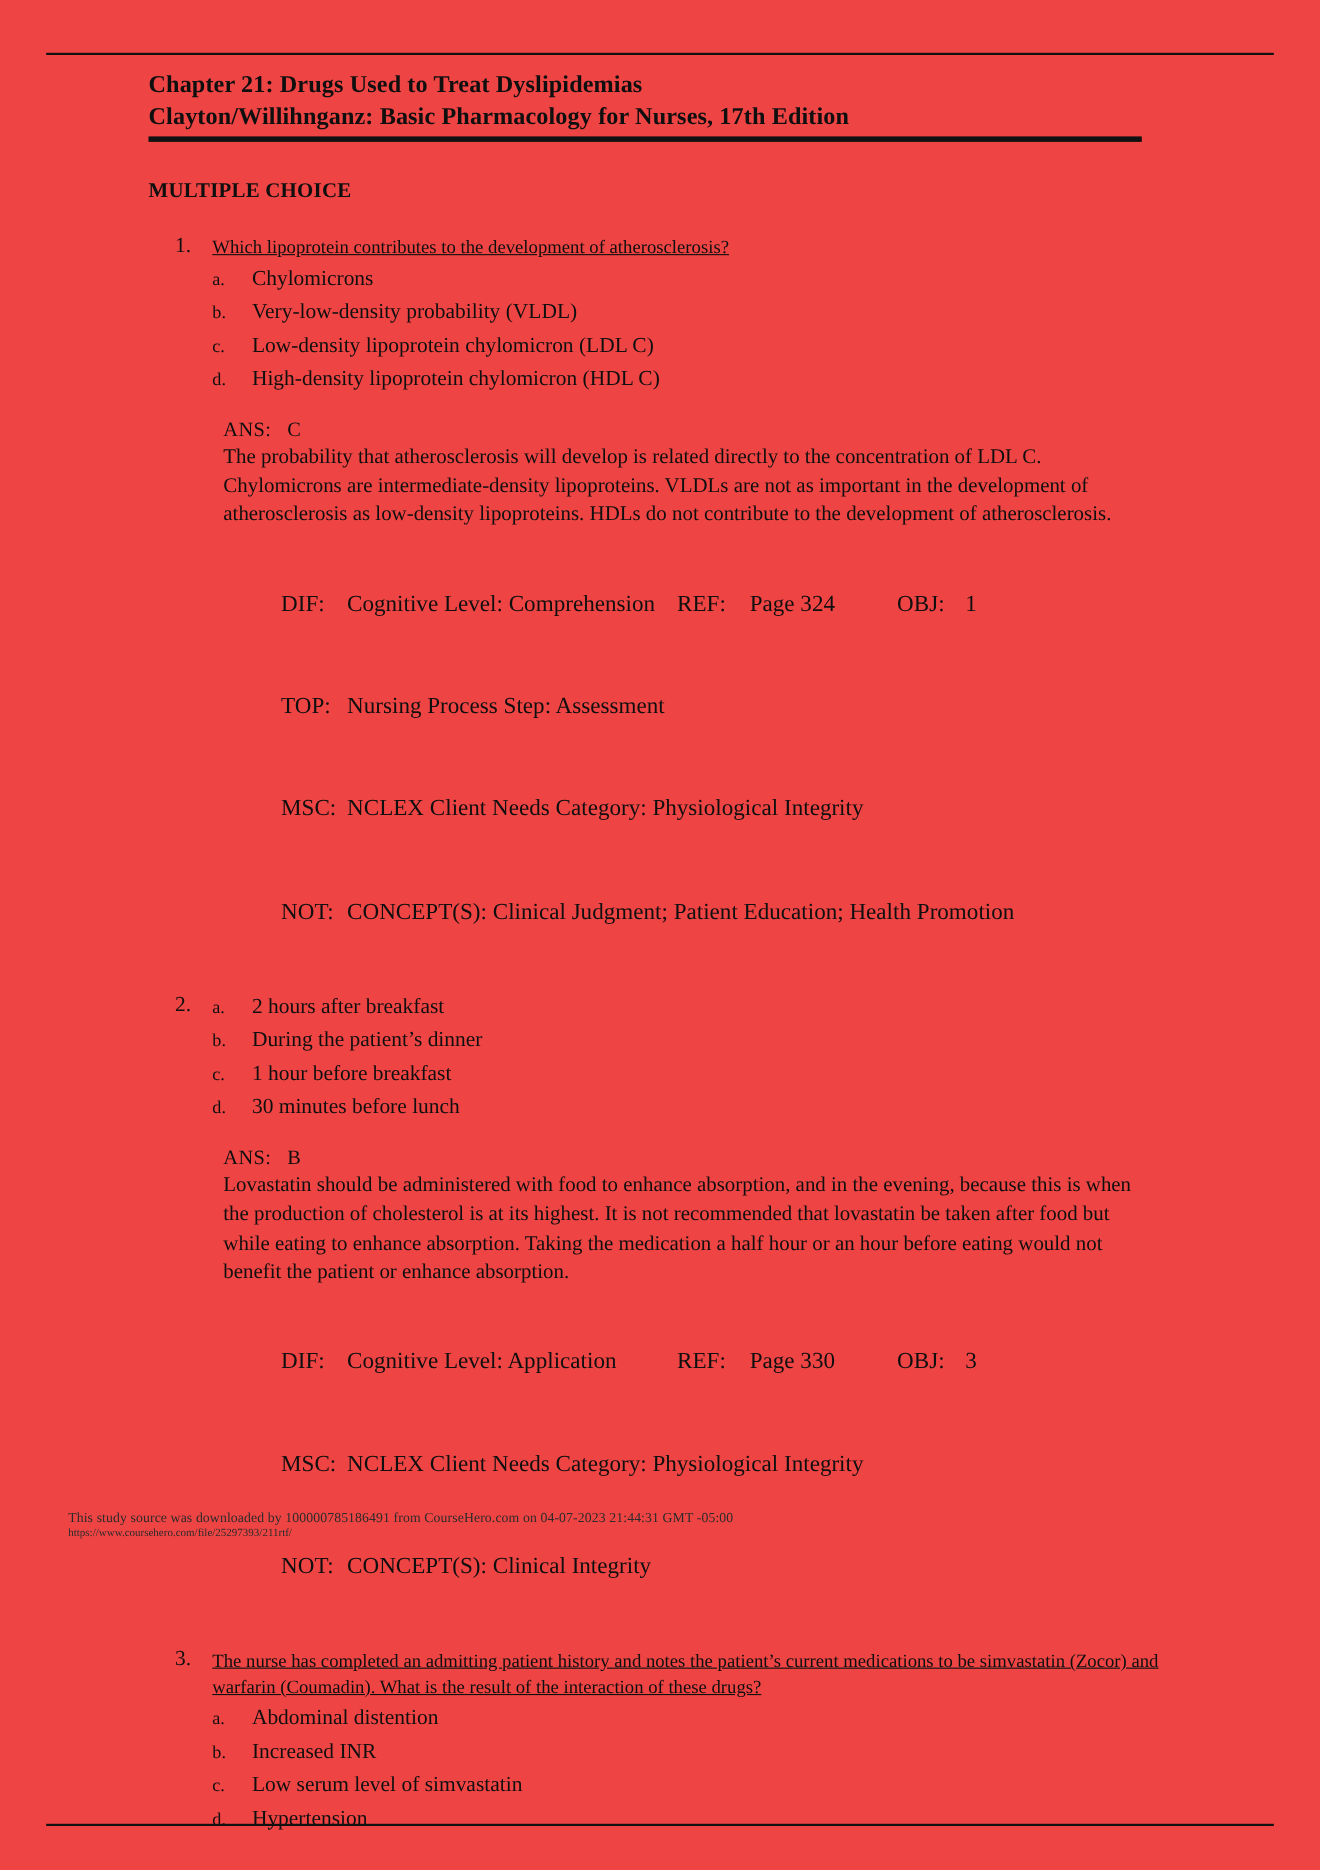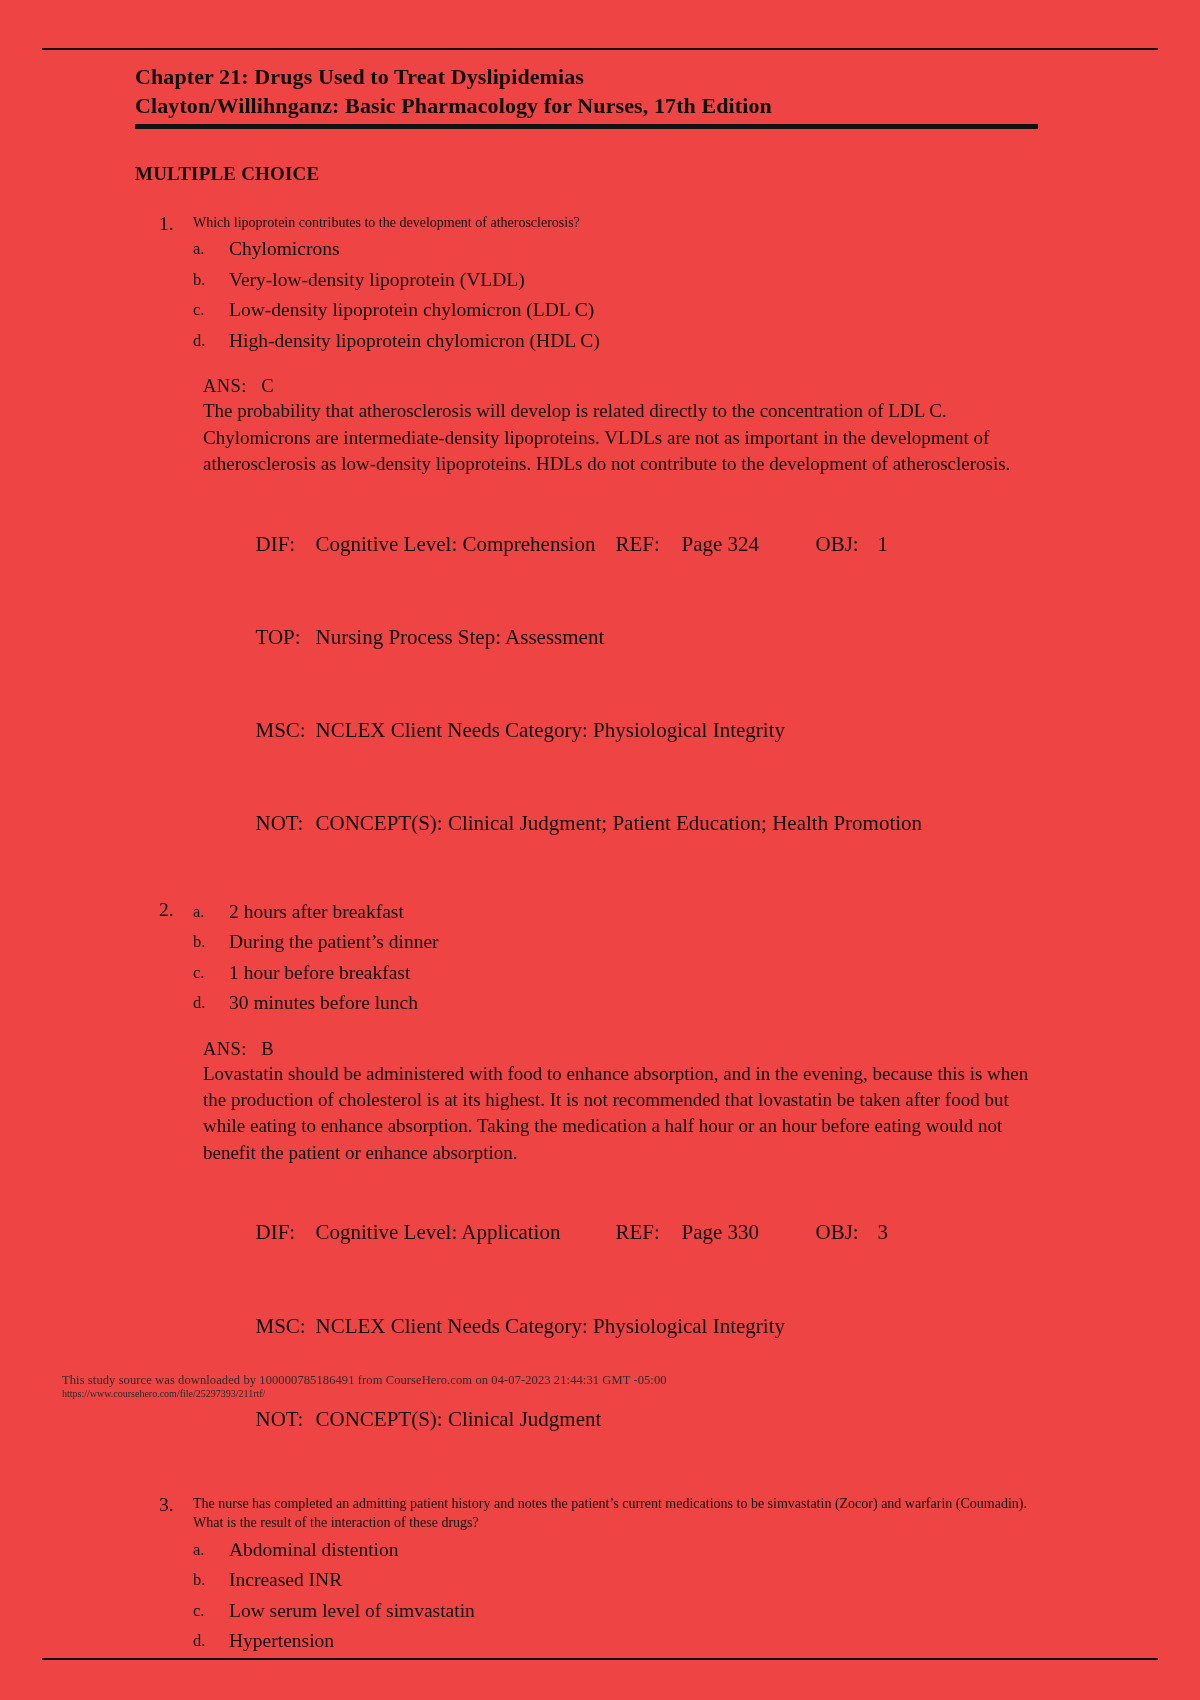--- a/index.html
+++ b/index.html
@@ -62,22 +62,23 @@
     position: relative;
     padding-left: 58px;
   }
   .q-num {
     position: absolute;
     left: 24px;
     top: 0;
     font-size: 19.5px;
   }
   .q-text {
-    font-size: 14px;
+    font-size: 17px;
     line-height: 1.38;
+    text-decoration: underline;
   }
   .choices {
     margin-top: 2px;
   }
   .choice {
     position: relative;
     padding-left: 36px;
     font-size: 19.5px;
     line-height: 1.36;
     margin-top: 4px;
@@ -157,21 +158,21 @@
     <div class="q-block">
       <div class="q-num">1.</div>
       <div class="q-text">Which lipoprotein contributes to the development of atherosclerosis?</div>
       <div class="choices">
         <div class="choice">
           <span class="letter">a.</span>
           <span>Chylomicrons</span>
         </div>
         <div class="choice">
           <span class="letter">b.</span>
-          <span>Very-low-density lipoprotein (VLDL)</span>
+          <span>Very-low-density probability (VLDL)</span>
         </div>
         <div class="choice">
           <span class="letter">c.</span>
           <span>Low-density lipoprotein chylomicron (LDL C)</span>
         </div>
         <div class="choice">
           <span class="letter">d.</span>
           <span>High-density lipoprotein chylomicron (HDL C)</span>
         </div>
       </div>
@@ -228,21 +229,21 @@
         <div class="rationale">Lovastatin should be administered with food to enhance absorption, and in the evening, because this is when the production of cholesterol is at its highest. It is not recommended that lovastatin be taken after food but while eating to enhance absorption. Taking the medication a half hour or an hour before eating would not benefit the patient or enhance absorption.</div>
       </div>
       <div class="meta">
         <div class="meta-row">
           <span class="k">DIF:</span><span class="mid" style="width:300px">Cognitive Level: Application</span><span class="mid" style="width:66px">REF:</span><span class="mid" style="width:134px">Page 330</span><span class="mid" style="width:62px">OBJ:</span><span>3</span>
         </div>
         <div class="meta-row">
           <span class="k">MSC:</span><span>NCLEX Client Needs Category: Physiological Integrity</span>
         </div>
         <div class="meta-row">
-          <span class="k">NOT:</span><span>CONCEPT(S): Clinical Judgment</span>
+          <span class="k">NOT:</span><span>CONCEPT(S): Clinical Integrity</span>
         </div>
       </div>
     </div>
 
     <div class="q-block">
       <div class="q-num">3.</div>
       <div class="q-text">The nurse has completed an admitting patient history and notes the patient’s current medications to be simvastatin (Zocor) and warfarin (Coumadin). What is the result of the interaction of these drugs?</div>
       <div class="choices">
         <div class="choice">
           <span class="letter">a.</span>

